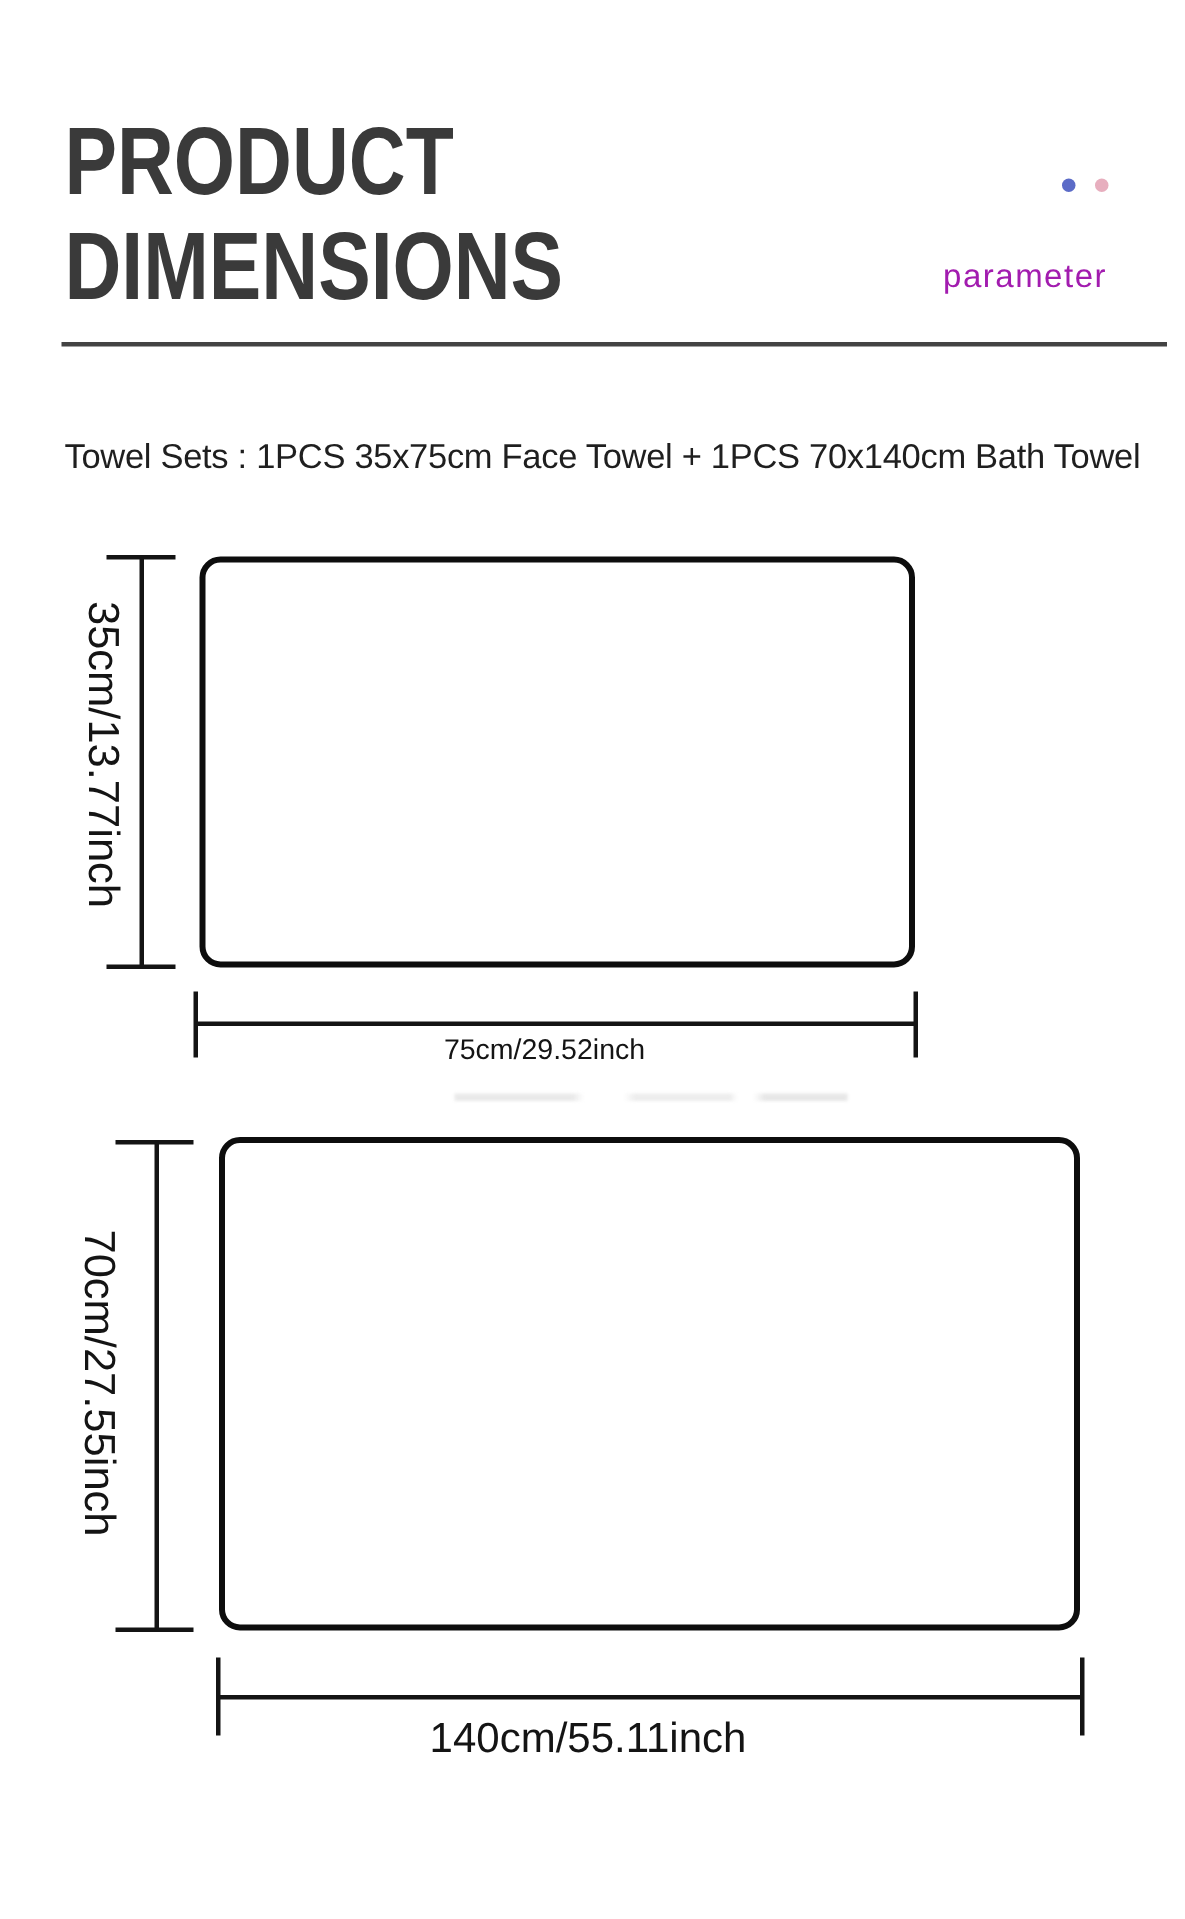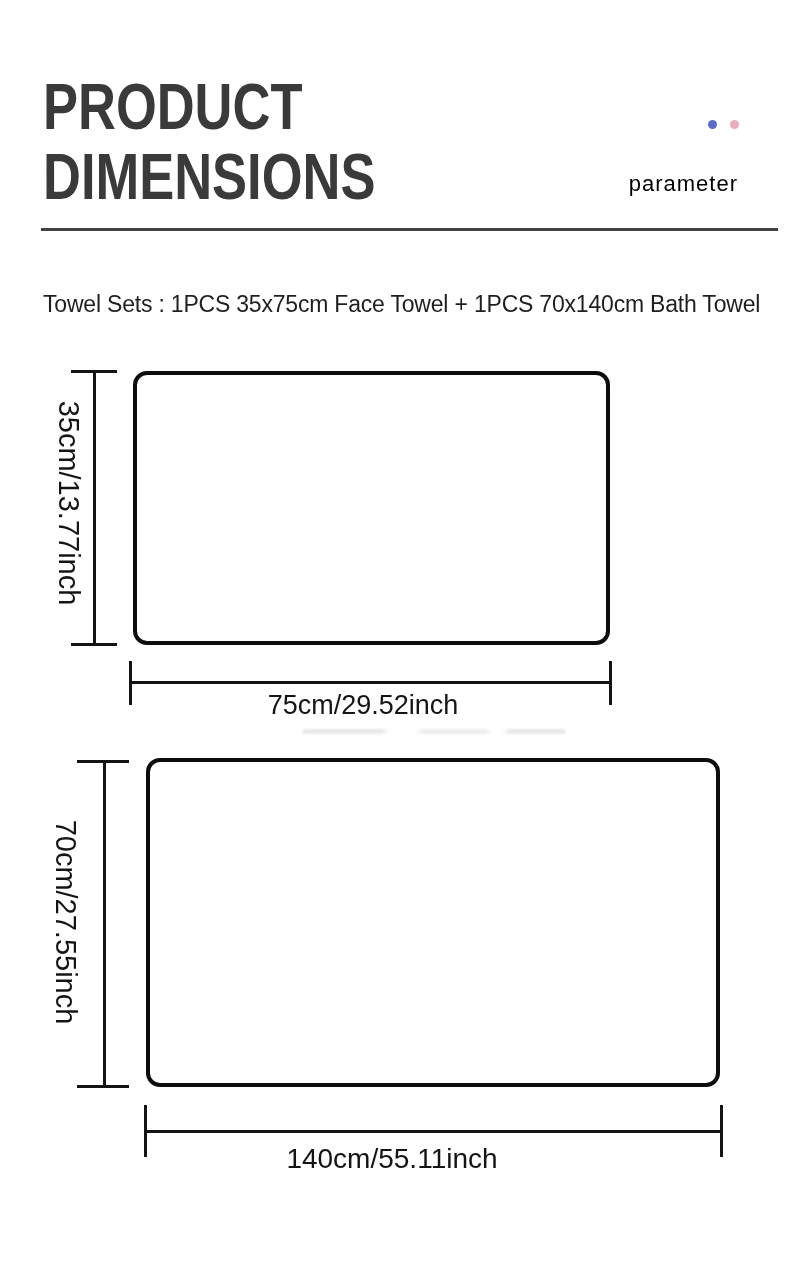--- a/index.html
+++ b/index.html
@@ -35,21 +35,21 @@
   .dots { position: absolute; top: 115px; left: 695px; }
   .dot { display: inline-block; width: 9px; height: 9px; border-radius: 50%; }
   .dot-blue { background: #5b6bc7; }
   .dot-pink { background: #e7aebe; margin-left: 13px; }
   .parameter {
     position: absolute;
     top: 171px;
     right: 65px;
     font-size: 22px;
     letter-spacing: 1px;
-    color: #000000;
+    color: #a21caf;
   }
   .rule {
     position: absolute;
     left: 28px;
     top: 228px;
     width: 737px;
     height: 3px;
     background: #434343;
   }
 
@@ -78,21 +78,21 @@
     font-size: 27px;
     color: #141414;
     white-space: nowrap;
   }
   .dim-label.vertical {
     transform: translate(-50%, -50%) rotate(90deg);
     font-size: 29px;
   }
   .dim-label.horizontal {
     transform: translateX(-50%);
-    font-size: 27px;
+    font-size: 19px;
   }
   .smudge {
     position: absolute;
     left: 290px;
     top: 729px;
     width: 262px;
     height: 5px;
     background: linear-gradient(to right,
       #e9e9e9 0%, #e9e9e9 30%, transparent 33%, transparent 43%,
       #ededed 46%, #ededed 70%, transparent 72%, transparent 76%,

